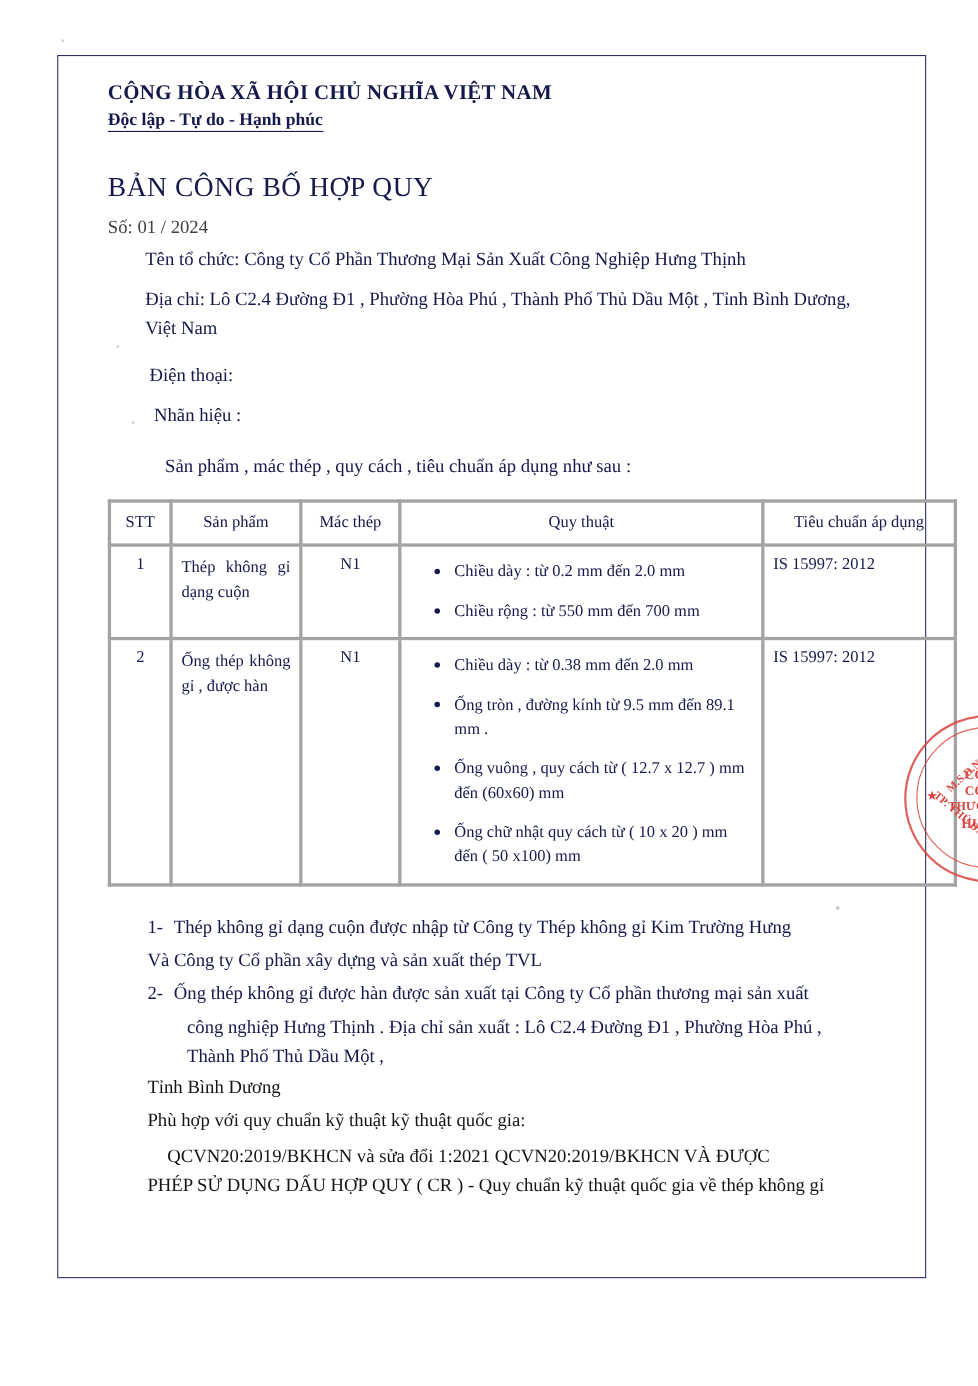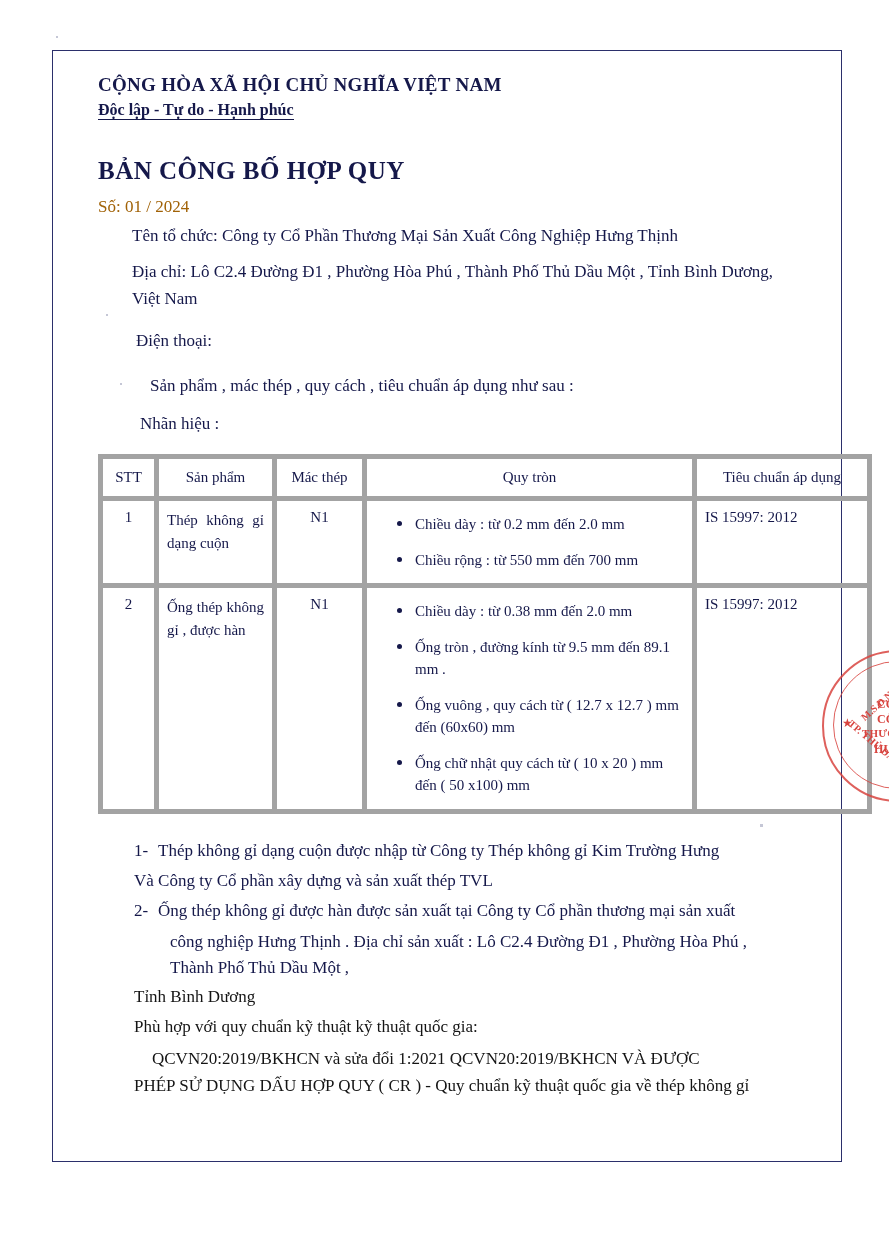--- a/index.html
+++ b/index.html
@@ -58,29 +58,29 @@
     margin-top: 5px;
     color: #15184a;
   }
   .national-sub span {
     border-bottom: 1px solid #15184a;
     padding-bottom: 1px;
   }
 
   .main-title {
     font-size: 25px;
-    font-weight: bold;
+    font-weight: normal;
     letter-spacing: 0.5px;
     margin-top: 38px;
     color: #15184a;
   }
   .doc-number {
     font-size: 17px;
     margin-top: 12px;
-    color: #a16207;
+    color: #404040;
   }
 
   .para {
     font-size: 17px;
     line-height: 1.55;
     margin-top: 14px;
     color: #15184a;
   }
   .p-org { margin-top: 6px; padding-left: 34px; }
   .p-addr { margin-top: 10px; padding-left: 34px; }
@@ -93,21 +93,21 @@
 
   
   table.spec {
     margin-top: 17px;
     border-collapse: collapse;
     width: 712px;
     table-layout: fixed;
     color: #15184a;
   }
   table.spec th, table.spec td {
-    border: 5px solid #a3a3a3;
+    border: 3px solid #a3a3a3;
     vertical-align: top;
     font-size: 15px;
     padding: 8px 8px;
     font-weight: normal;
   }
   table.spec th { padding-top: 10px; padding-bottom: 10px; }
   .col-stt { width: 56px; text-align: center; }
   .col-sp  { width: 118px; }
   .col-mac { width: 90px; text-align: center; }
   .col-qc  { width: 330px; }
@@ -233,40 +233,40 @@
 
     <div class="para p-addr">
       <span>Địa chỉ: </span><span>Lô C2.4 Đường Đ1 , Phường Hòa Phú , Thành Phố Thủ Dầu Một , Tỉnh Bình Dương, Việt Nam</span>
     </div>
 
     <div class="para p-phone">
       <span>Điện thoại:</span><span></span>
     </div>
 
 
-    <div class="para p-specline">Sản phẩm , mác thép , quy cách , tiêu chuẩn áp dụng như sau :</div>
-
     <div class="para p-brand">
       <span>Nhãn hiệu :</span><span></span>
     </div>
+
+    <div class="para p-specline">Sản phẩm , mác thép , quy cách , tiêu chuẩn áp dụng như sau :</div>
 
     <table class="spec">
       <colgroup>
         <col class="col-stt">
           <col class="col-sp">
           <col class="col-mac">
           <col class="col-qc">
           <col class="col-tc">
       </colgroup>
       <thead>
         <tr>
           <th class="col-stt">STT</th>
           <th>Sản phẩm</th>
           <th>Mác thép</th>
-          <th>Quy tròn</th>
+          <th>Quy thuật</th>
           <th>Tiêu chuẩn áp dụng</th>
         </tr>
       </thead>
       <tbody>
         <tr>
           <td class="c-stt">1</td>
           <td class="c-sp">Thép không gỉ dạng cuộn</td>
           <td class="c-mac">N1</td>
           <td>
             <ul class="qc">

